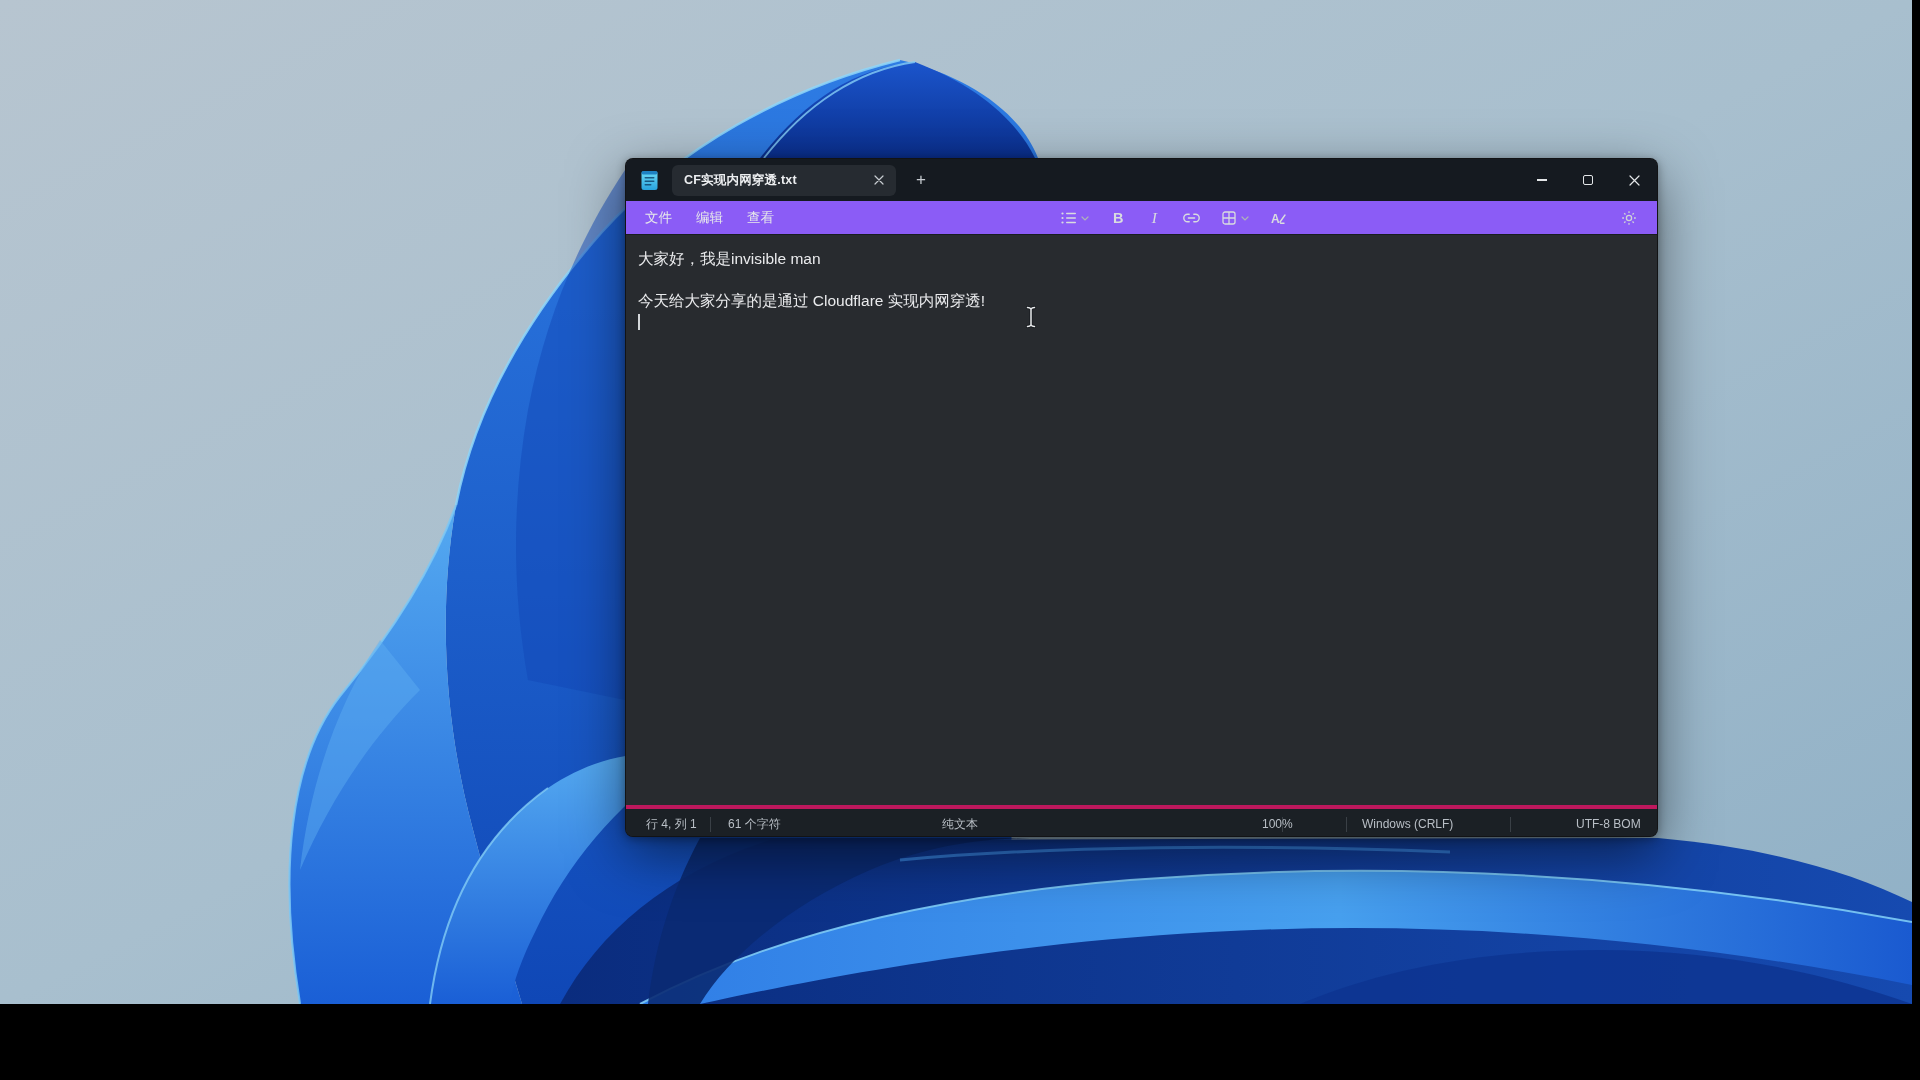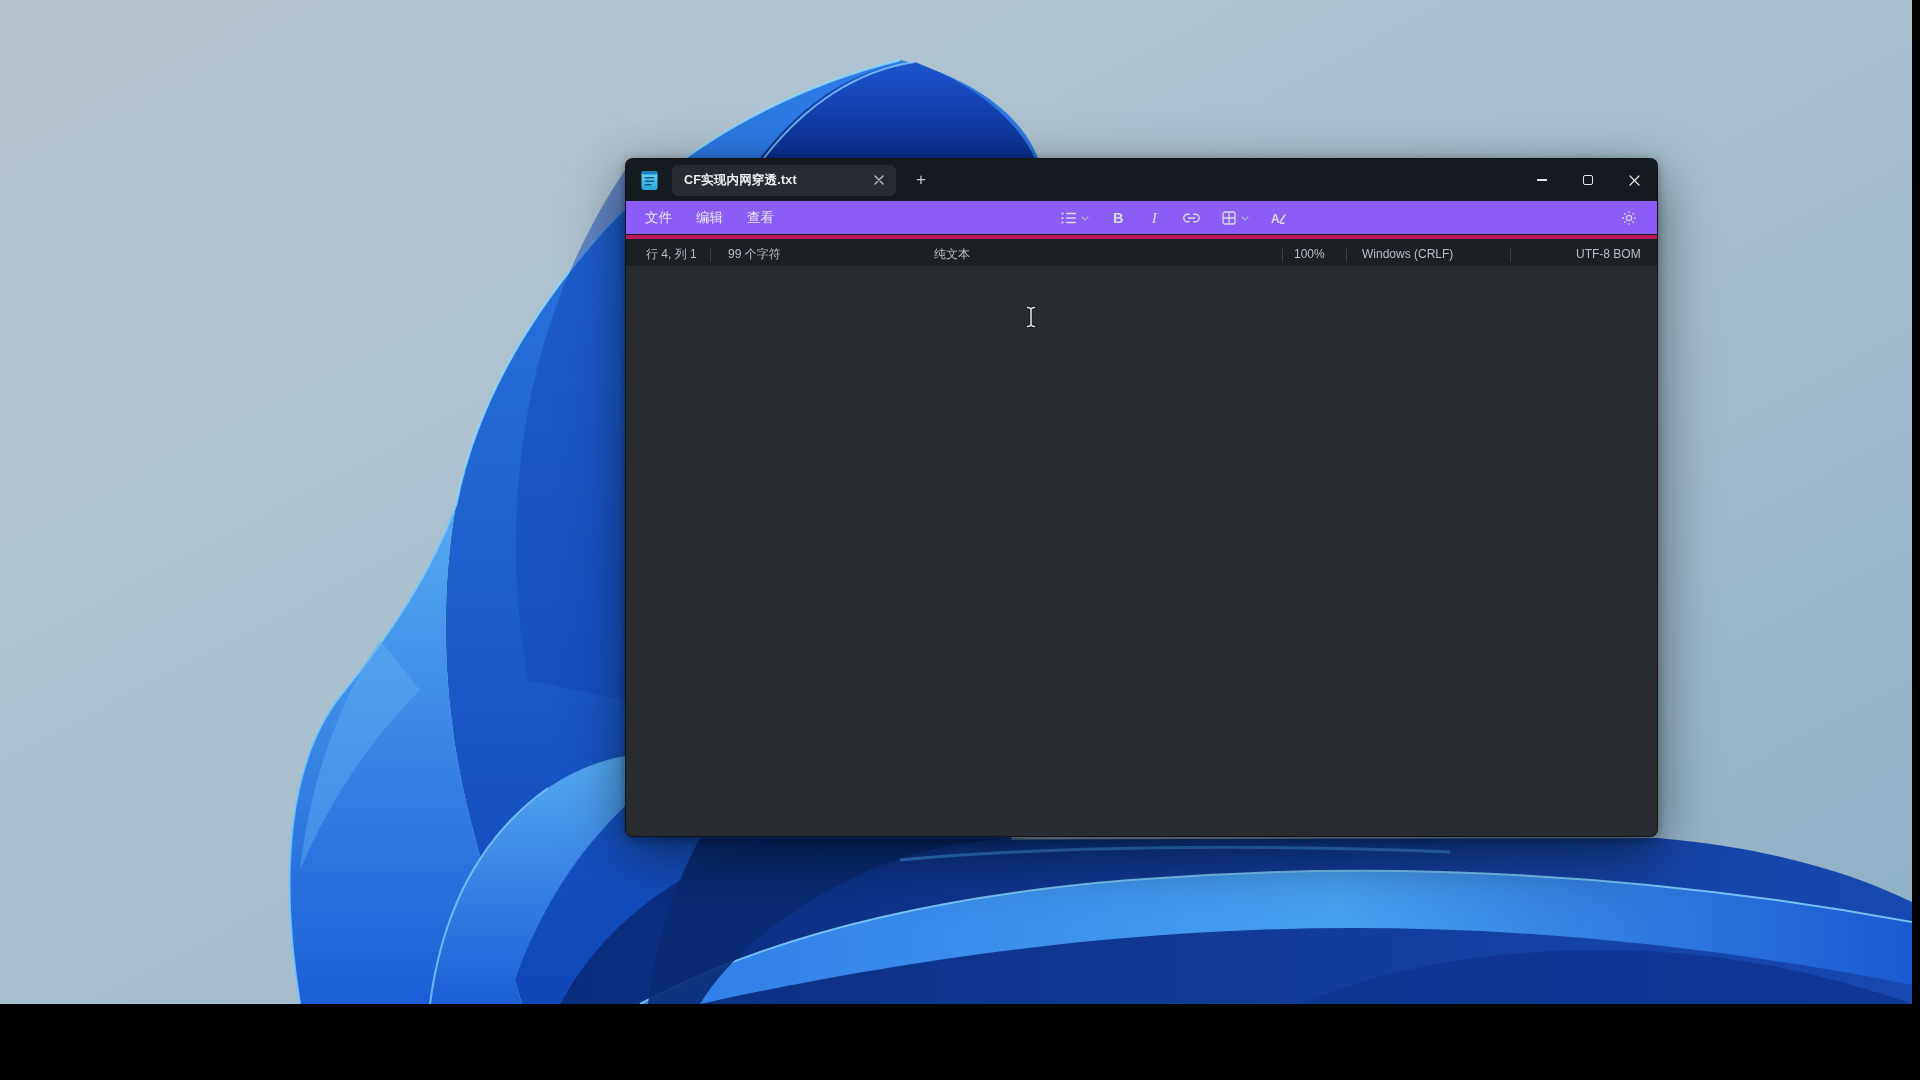--- a/index.html
+++ b/index.html
@@ -241,28 +241,34 @@
       <div class="gear-btn">
         <svg width="16" height="16" viewBox="0 0 16 16">
           <g stroke="#cfd3d7" stroke-width="1.3" fill="none">
             <circle cx="8" cy="8" r="2.6"></circle>
             <path d="M8 1.2 V3 M8 13 V14.8 M1.2 8 H3 M13 8 H14.8 M3.2 3.2 L4.5 4.5 M11.5 11.5 L12.8 12.8 M12.8 3.2 L11.5 4.5 M4.5 11.5 L3.2 12.8"></path>
           </g>
         </svg>
       </div>
     </div>
 
+    <div class="editor">
+      <div class="ed-line"><span>大家好，我是invisible man</span></div>
+      <div class="ed-line"><span></span></div>
+      <div class="ed-line"><span>今天给大家分享的是通过 Cloudflare 实现内网穿透!</span></div>
+      <div class="ed-line"><span class="caret"></span><span></span></div>
+    </div>
 
     <div class="statusbar">
       <span class="st" style="left:20px">行 4, 列 1</span>
       <span class="st-div" style="left:84px"></span>
-      <span class="st" style="left:102px">99 个字符</span>
-      <span class="st" style="left:308px">纯文本</span>
+      <span class="st" style="left:102px">61 个字符</span>
+      <span class="st" style="left:316px">纯文本</span>
       <span class="st-div" style="left:656px"></span>
-      <span class="st" style="left:668px">100%</span>
+      <span class="st" style="left:636px">100%</span>
       <span class="st-div" style="left:720px"></span>
       <span class="st" style="left:736px">Windows (CRLF)</span>
       <span class="st-div" style="left:884px"></span>
       <span class="st" style="left:950px">UTF-8 BOM</span>
     </div>
   </div>
 
   <div id="ibeam">
     <svg width="14" height="24" viewBox="0 0 14 24">
       <g stroke="#111417" stroke-width="3.4" fill="none" stroke-linecap="round" opacity="0.55">

